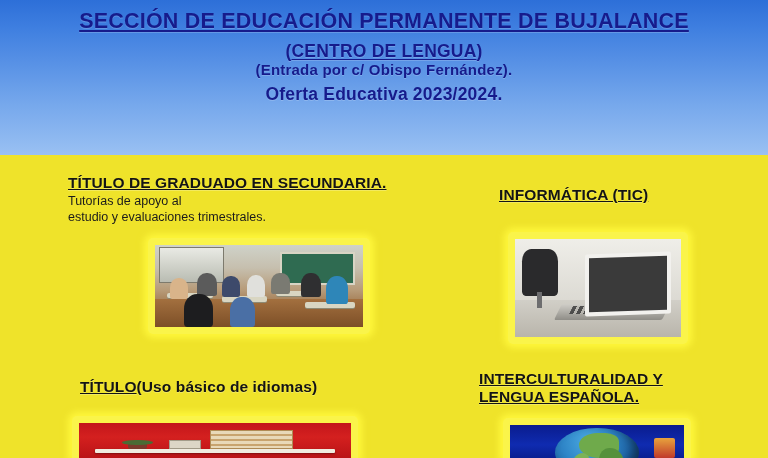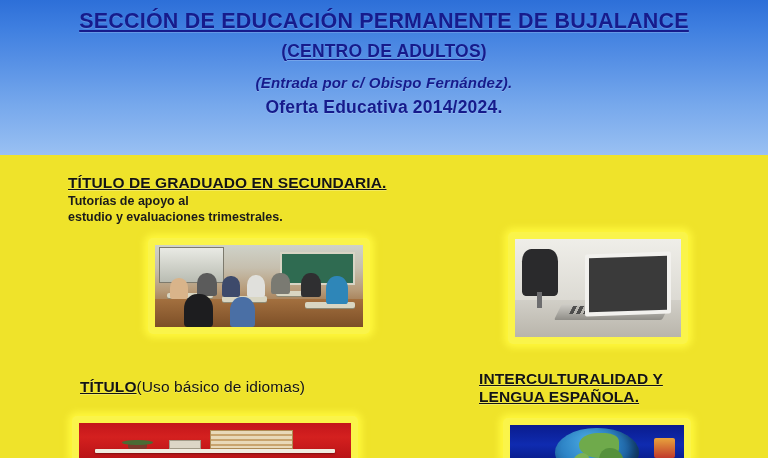--- a/index.html
+++ b/index.html
@@ -62,22 +62,21 @@
   }
   .hdr-sub1 u { text-decoration: underline; text-underline-offset: 2px; }
   .hdr-sub2 {
     font-size: 17.5px;
     line-height: 1.2;
     margin-top: 7px;
   }
   .hdr-sub3 {
     font-size: 15px;
     line-height: 1.2;
-    margin-top: 13px;
-    font-style: italic;
+    margin-top: 0;
   }
   .hdr-sub4 {
     font-size: 17.5px;
     line-height: 1.2;
     margin-top: 5px;
   }
 
   
   .body-band {
     position: absolute;
@@ -98,30 +97,30 @@
   }
   .sec-title u {
     text-decoration: underline;
     text-underline-offset: 1px;
   }
   .sec-sub {
     position: absolute;
     color: #1b1b1b;
     font-size: 12.5px;
     line-height: 1.28;
-    font-weight: bold;
+    font-weight: normal;
     white-space: pre-line;
   }
 
   
   #t-secundaria { left: 68px;  top: 174px; font-size: 15.5px; }
   #s-secundaria { left: 68px;  top: 193px; }
   #t-informatica{ left: 499px; top: 186px; font-size: 15.5px; }
   #t-ingles     { left: 80px;  top: 378px; font-size: 15.5px; }
-  #t-ingles .plain { font-weight: normal; text-decoration: none; text-align: center; }
+  #t-ingles .plain { font-weight: bold; text-decoration: none; text-align: center; }
   #t-intercult  { left: 479px; top: 370px; font-size: 15.5px; text-align: left; line-height: 1.18; }
 
   
   .photo {
     position: absolute;
     background: #faf44a;
     border-radius: 5px;
     box-shadow: 0 0 7px 4px rgba(255,248,60,0.95);
     overflow: hidden;
   }
@@ -262,26 +261,26 @@
 </head>
 <body>
 
 <div id="poster">
 
   <div class="header-band"></div>
 
   <div class="header-inner">
     <span class="hdr-line hdr-title">SECCIÓN DE EDUCACIÓN PERMANENTE DE BUJALANCE</span>
 
-    <span class="hdr-line hdr-sub1"><span>(</span><u>CENTRO DE ADULTOS</u><span>)</span></span>
+    <span class="hdr-line hdr-sub1"><span>(</span><u>CENTRO DE LENGUA</u><span>)</span></span>
 
 
     <span class="hdr-line hdr-sub3">(Entrada por c/ Obispo Fernández).</span>
 
-    <span class="hdr-line hdr-sub4">Oferta Educativa 2014/2024.</span>
+    <span class="hdr-line hdr-sub4">Oferta Educativa 2023/2024.</span>
   </div>
 
   <div class="body-band"></div>
 
   <div class="sec-title" id="t-secundaria"><u>TÍTULO DE GRADUADO EN SECUNDARIA.</u></div>
   <div class="sec-sub" id="s-secundaria">Tutorías de apoyo al
 estudio y evaluaciones trimestrales.</div>
 
   <div class="photo" id="ph-classroom">
     <div class="inner">
@@ -298,20 +297,21 @@
       <div class="stu" style="left:32%;top:38%;width:9%;height:26%;background:#3d4a6b"></div>
       <div class="stu" style="left:44%;top:36%;width:9%;height:27%;background:#e0e0dc"></div>
       <div class="stu" style="left:56%;top:34%;width:9%;height:26%;background:#7a7a72"></div>
       <div class="stu" style="left:70%;top:34%;width:10%;height:30%;background:#2f2f31"></div>
       <div class="stu" style="left:82%;top:38%;width:11%;height:34%;background:#2e86b8"></div>
       <div class="stu" style="left:14%;top:60%;width:14%;height:40%;background:#1d1d1f"></div>
       <div class="stu" style="left:36%;top:64%;width:12%;height:36%;background:#4a6fa5"></div>
     </div>
   </div>
 
+  <div class="sec-title" id="t-informatica"><u>INFORMÁTICA (TIC)</u></div>
 
   <div class="photo" id="ph-laptop">
     <div class="inner">
       <div class="lap-bg"></div>
       <div class="lap-wall"></div>
       <div class="lap-chair"></div>
       <div class="lap-chair-stem"></div>
       <div class="lap-base"></div>
       <div class="lap-keys"></div>
       <div class="lap-screen"></div>

